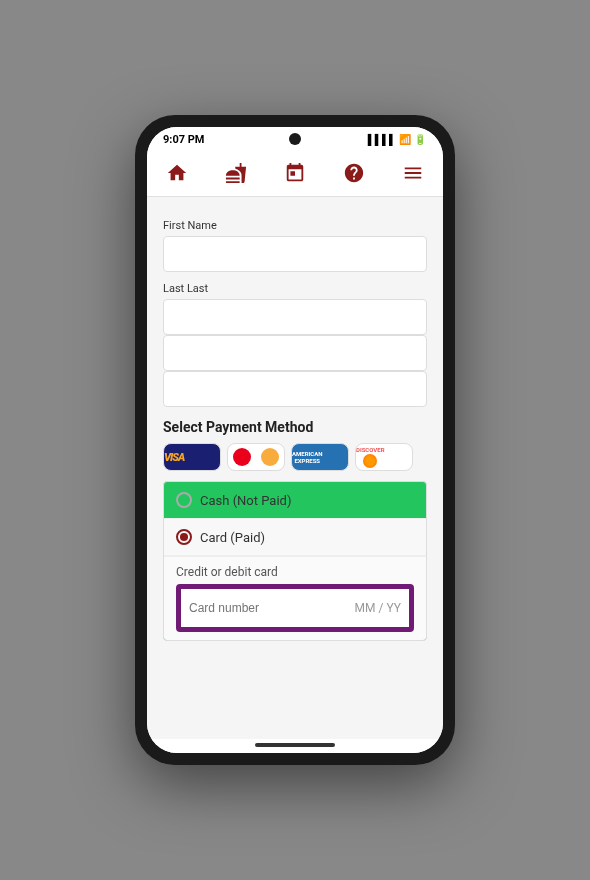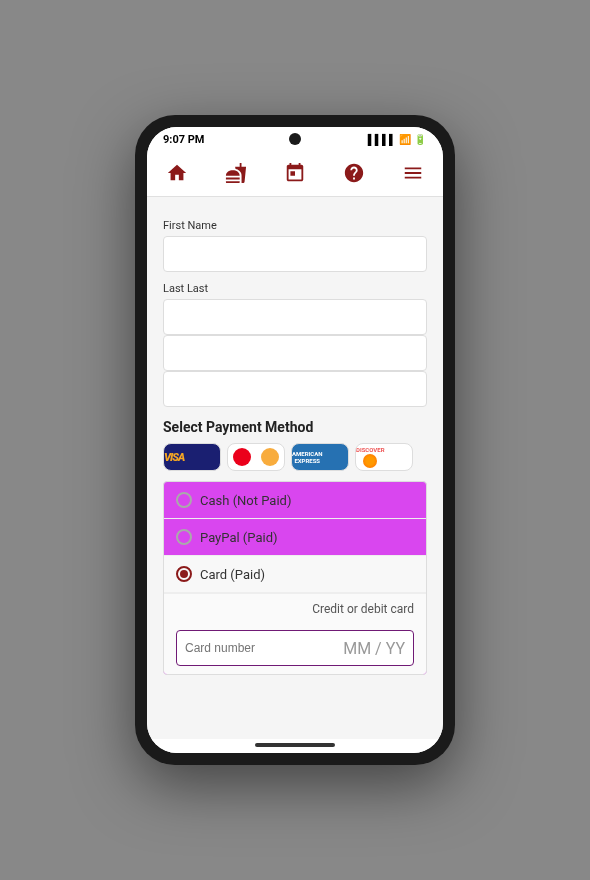--- a/index.html
+++ b/index.html
@@ -135,21 +135,21 @@
       line-height: 1.2;
     }
     .discover-logo {
       background: #fff;
       border: 1px solid #ddd;
       font-size: 6px;
       color: #e55;
       font-weight: 700;
     }
     .payment-options {
-      background: #d946ef;
+      background: #22c55e;
       border: 1px solid #ddd;
       border-radius: 4px;
       overflow: hidden;
     }
     .payment-option {
       display: flex;
       align-items: center;
       padding: 10px 12px;
       border-bottom: 1px solid #eee;
       gap: 8px;
@@ -176,42 +176,41 @@
     }
     .option-label { font-size: 13px; color: #333; }
     .card-section {
       padding: 8px 12px;
       border-top: 1px solid #eee;
       background: #fafafa;
     }
     .card-section-label {
       font-size: 12px;
       color: #555;
-      margin-bottom: 14px;
-      text-align: right;
+      margin-bottom: 5px;
     }
     .card-input-row {
       display: flex;
       align-items: center;
       background: #fff;
-      border: 1px solid #701a75;
+      border: 5px solid #701a75;
       border-radius: 4px;
       padding: 4px 8px;
-      height: 36px;
+      height: 48px;
     }
     .card-number-input {
       flex: 1;
       border: none;
       outline: none;
       font-size: 12px;
       color: #999;
       background: transparent;
     }
     .card-expiry {
-      font-size: 16px;
+      font-size: 12px;
       color: #999;
     }
     .home-indicator {
       background: #fff;
       display: flex;
       justify-content: center;
       align-items: center;
       padding: 4px 0 6px;
     }
     .home-bar {
@@ -327,24 +326,20 @@
         </div>
 
         
         <div class="payment-options">
 
           <div class="payment-option">
             <div class="radio-btn"></div>
             <span class="option-label">Cash (Not Paid)</span>
           </div>
 
-          <div class="payment-option">
-            <div class="radio-btn"></div>
-            <span class="option-label">PayPal (Paid)</span>
-          </div>
 
           <div class="payment-option selected">
             <div class="radio-btn checked">
               <div class="radio-dot"></div>
             </div>
             <span class="option-label">Card (Paid)</span>
           </div>
 
           <div class="card-section">
             <div class="card-section-label">Credit or debit card</div>

